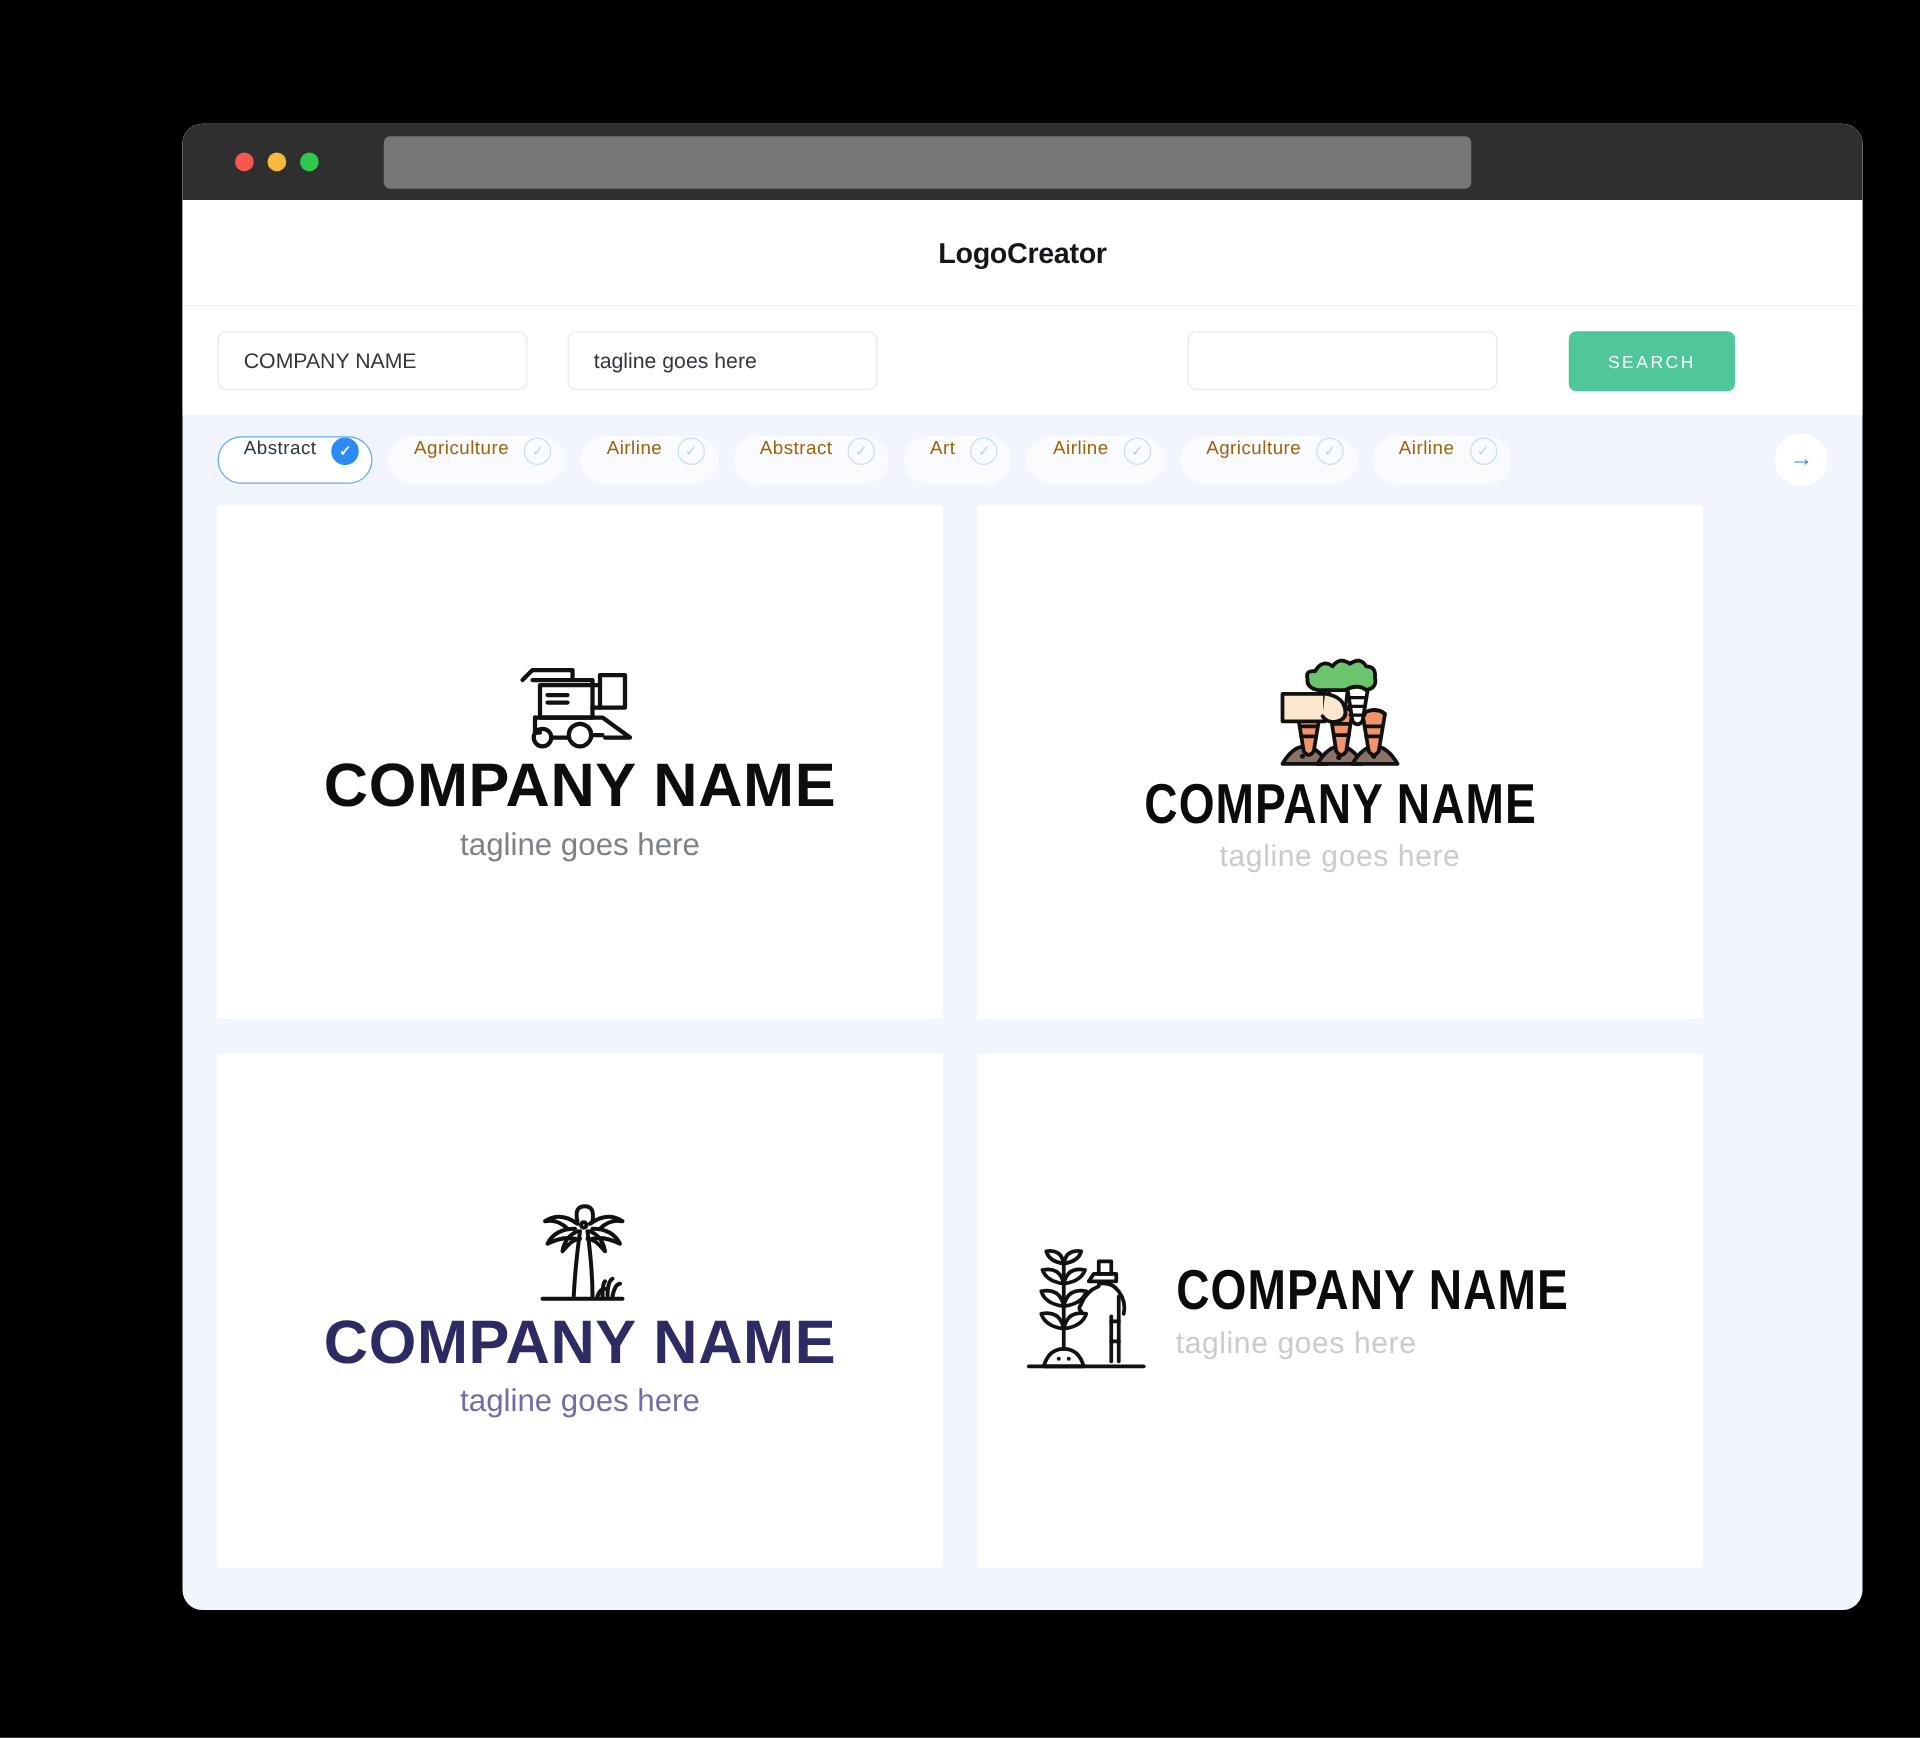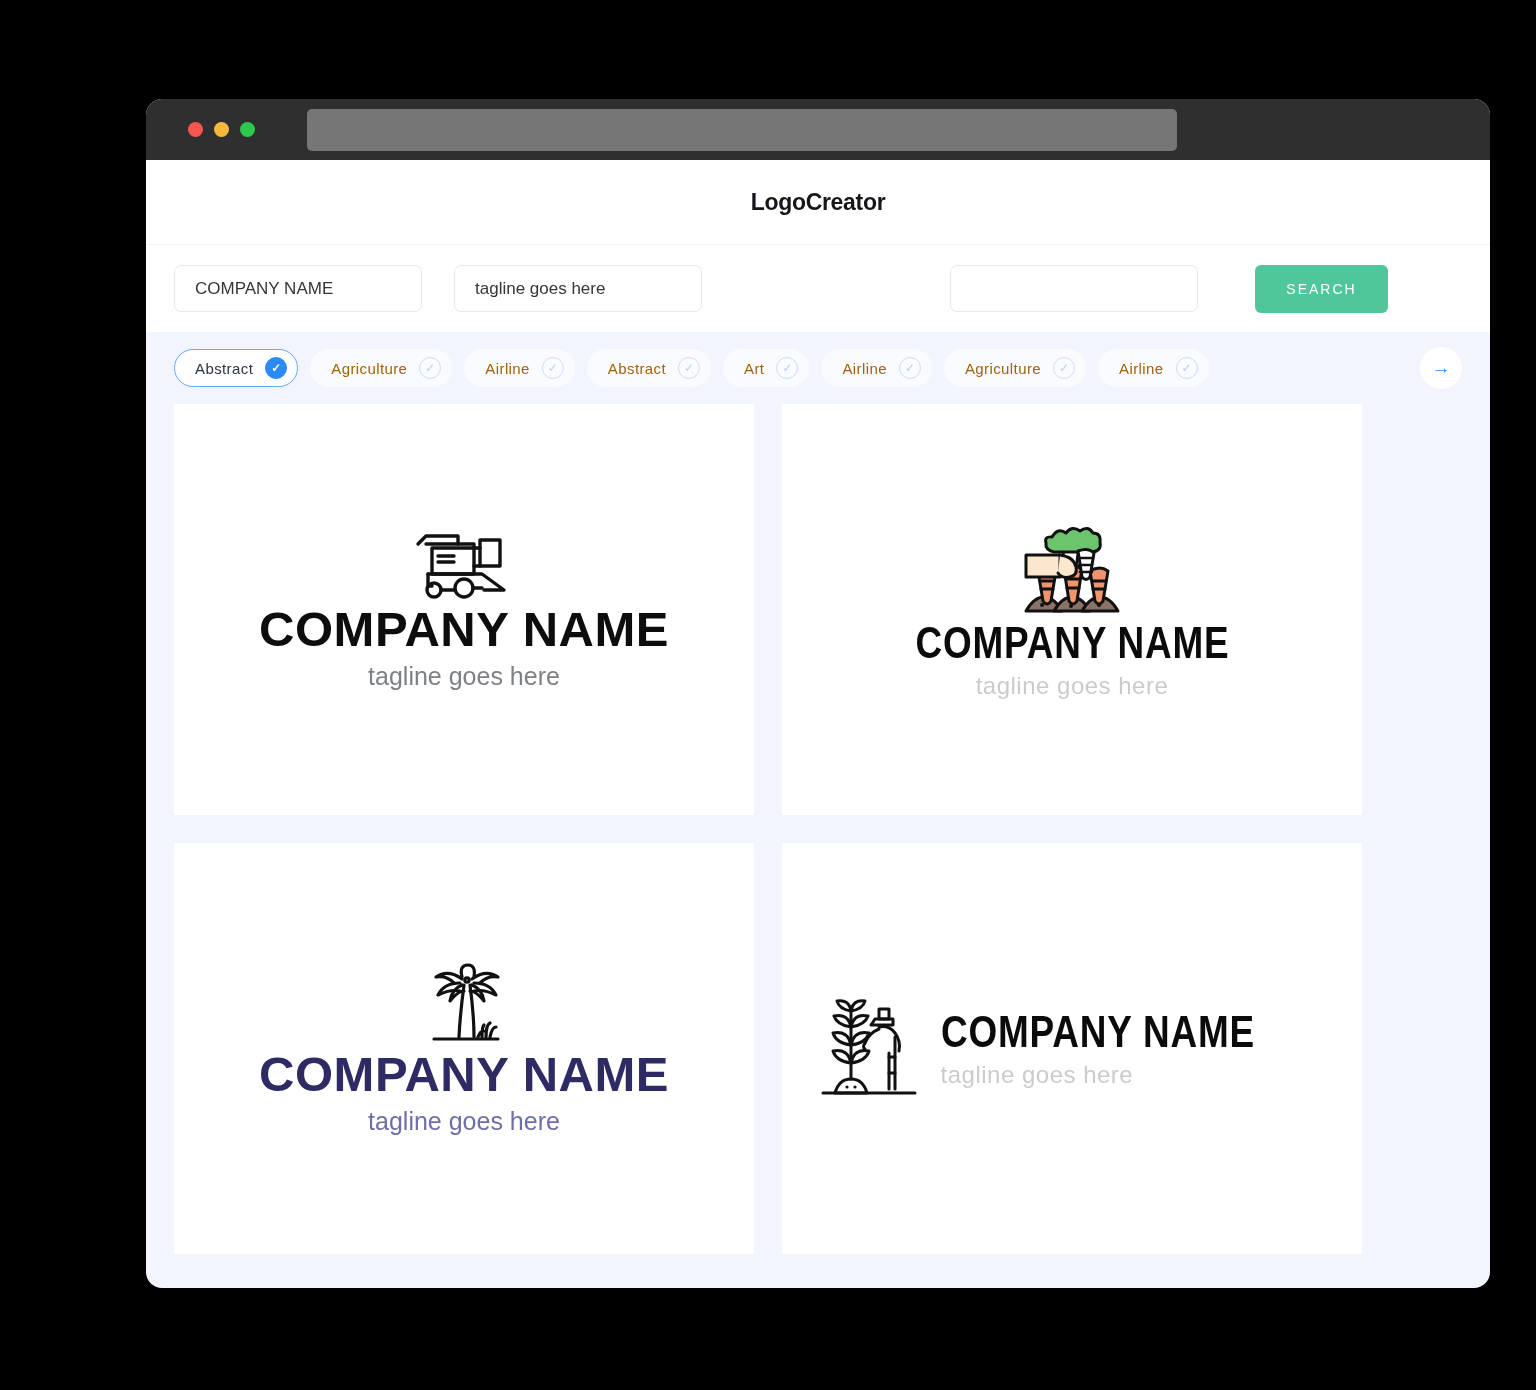--- a/index.html
+++ b/index.html
@@ -101,21 +101,20 @@
     height: 72px;
     display: flex;
     align-items: center;
     padding: 0 28px;
     gap: 12px;
     position: relative;
     overflow: hidden;
   }
   .chip {
     display: flex;
-    align-items: center;
     gap: 12px;
     height: 38px;
     padding: 0 10px 0 20px;
     border-radius: 19px;
     background: #fafbff;
     border: 1px solid transparent;
     white-space: nowrap;
     cursor: pointer;
   }
   .chip .label {

